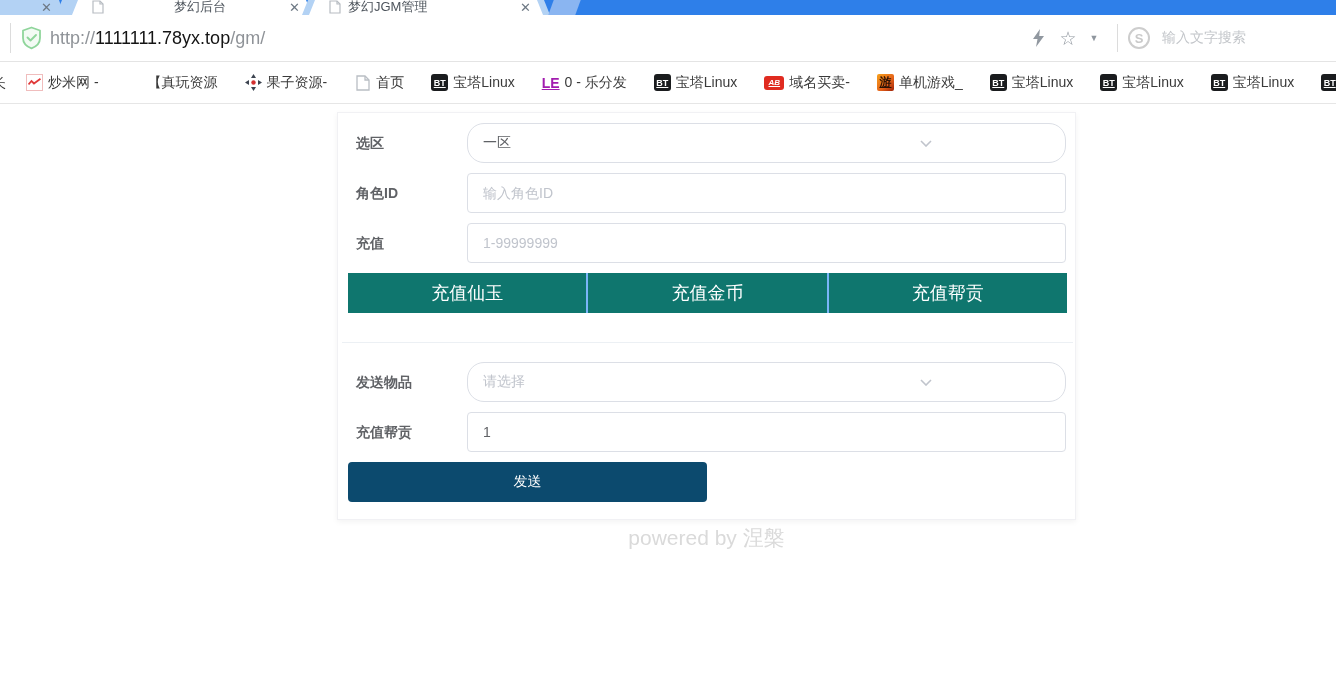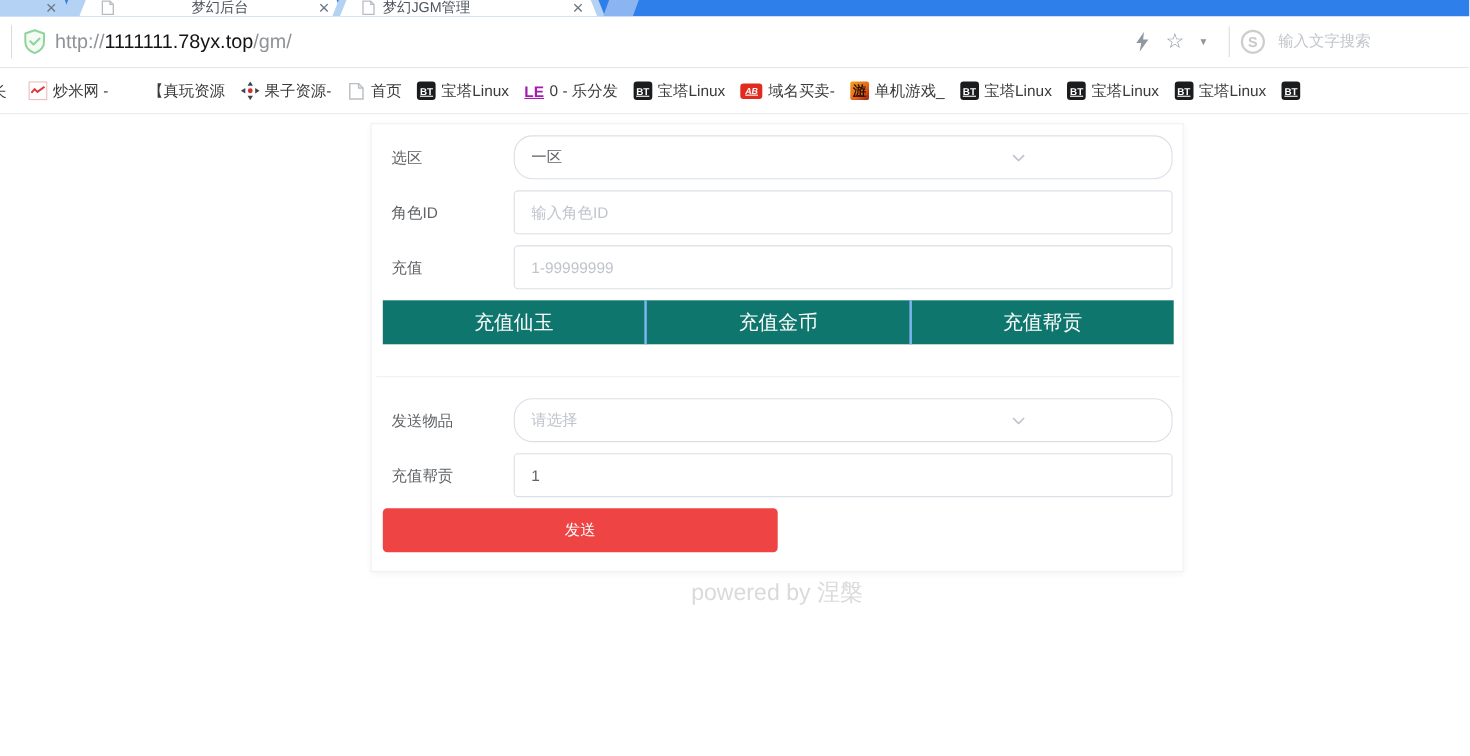--- a/index.html
+++ b/index.html
@@ -36,57 +36,57 @@
   .abtn { width:30px; height:30px; display:flex; align-items:center; justify-content:center; cursor:pointer; color:#8f969e; }
   .star-g { font-size:19px; }
   .caret-g { font-size:9px; margin-left:-4px; }
   .v-sep { width:1px; height:28px; background:#dcdcdc; margin:0 10px 0 8px; }
   .sogou-circle { width:22px; height:22px; border:2px solid #cdcdcd; border-radius:50%; color:#c9c9c9;
                   font-weight:bold; font-size:13px; display:flex; align-items:center; justify-content:center; }
   .search-ph { color:#c3c6ca; font-size:14px; margin:0 90px 0 12px; cursor:text; white-space:nowrap; }
 
   
   .bmbar { position:absolute; left:0; top:62px; width:1336px; height:42px; background:#fff;
-           border-bottom:1px solid #e6e6e6; display:flex; align-items:center; gap:14px;
+           border-bottom:1px solid #e6e6e6; display:flex; align-items:center; gap:27px;
            padding-left:26px; overflow:hidden; white-space:nowrap; }
   .bm { display:flex; align-items:center; gap:5px; cursor:pointer; flex:none; }
   .bm-label { font-size:14px; color:#3a3a3a; }
   .bm-partial-first { position:absolute; left:-8px; top:0; height:42px; line-height:42px; font-size:14px; color:#3a3a3a; }
   .ic { width:17px; height:17px; flex:none; display:flex; align-items:center; justify-content:center;text-decoration:underline; }
   .ic-chart { background:#fff; border:1px solid #f0bdbd; }
   .ic-mosaic { display:grid; grid-template-columns:1fr 1fr; grid-template-rows:1fr 1fr; gap:1px; background:#fff; }
   .ic-mosaic i { display:block; }
   .ic-mosaic i:nth-child(1){background:#5b9bd5;} .ic-mosaic i:nth-child(2){background:#d94f43;}
   .ic-mosaic i:nth-child(3){background:#e8c33d;} .ic-mosaic i:nth-child(4){background:#6fbf5a;}
   .ic-bt { background:#1a1c1e; border-radius:3px; color:#fff; font-weight:bold; font-size:9px; letter-spacing:0; }
   .ic-le { color:#a21caf; font-weight:bold; font-size:14px; width:auto; }
   .ic-domain { background:#e02b20; border-radius:3px; color:#fff; font-weight:bold; font-style:italic; font-size:8px; width:20px; height:14px; }
   .ic-game { background:linear-gradient(135deg,#f7a11b 0%,#e4611a 60%,#9c1f06 100%); color:#2b1205; font-weight:bold; font-size:12px; border-radius:2px; }
 
   
   .content { position:absolute; left:0; top:104px; width:1336px; height:583px; background:#fff; }
   .card { position:absolute; left:337px; top:8px; width:739px; height:408px; background:#fff;
           border:1px solid #f1f1f4; box-shadow:0 2px 6px rgba(0,0,0,0.05); }
   .frow { position:absolute; left:0; width:739px; height:40px; }
-  .flabel { position:absolute; left:18px; top:0; width:105px; line-height:40px; font-size:14px; color:#606266; }
+  .flabel { position:absolute; left:18px; top:0; width:105px; line-height:40px; font-size:14px; color:#606266;font-weight:bold; }
   .fctrl { position:absolute; left:129px; top:0; width:599px; height:40px; border:1px solid #dcdfe6;
            border-radius:4px; background:#fff; font-size:14px; color:#606266; padding:0 30px 0 15px; }
   input.fctrl { outline:none; }
   input.fctrl::placeholder { color:#c0c4cc; }
   .fselect { display:flex; align-items:center; cursor:pointer;border-radius:17px; }
   .sel-value { flex:1; color:#606266; }
   .sel-placeholder { flex:1; color:#c0c4cc; }
   .chev { position:absolute; right:139px; top:0; height:40px; width:24px; display:flex; align-items:center;
           justify-content:center; pointer-events:none; }
   .btn-row { position:absolute; left:10px; width:719px; height:40px; display:flex; }
   .rc-btn { flex:1; background:#0f766e; color:#fff; font-size:18px; border:none; cursor:pointer;
             display:flex; align-items:center; justify-content:center; }
   .rc-btn + .rc-btn { border-left:2px solid #7ab5f8; }
   .hdivider { position:absolute; left:4px; width:731px; height:1px; background:#ecf0f4; }
-  .send-btn { position:absolute; left:10px; width:359px; height:40px; background:#ef4444; color:#fff;
+  .send-btn { position:absolute; left:10px; width:359px; height:40px; background:#0c4a6e; color:#fff;
               font-size:14px; border:none; border-radius:4px; cursor:pointer; }
   .footer-text { position:absolute; left:337px; top:420px; width:739px; text-align:center;
                  font-size:21px; color:#dadada; }
 </style>
 </head>
 <body>
 
 <div id="stage">
 
   <div class="tabstrip">

